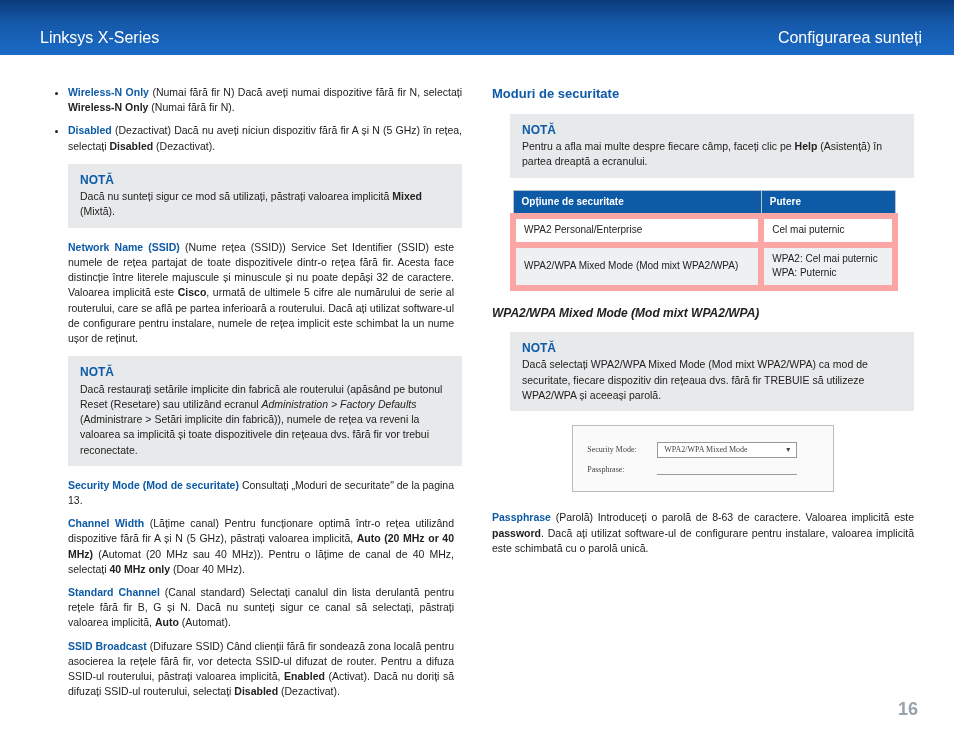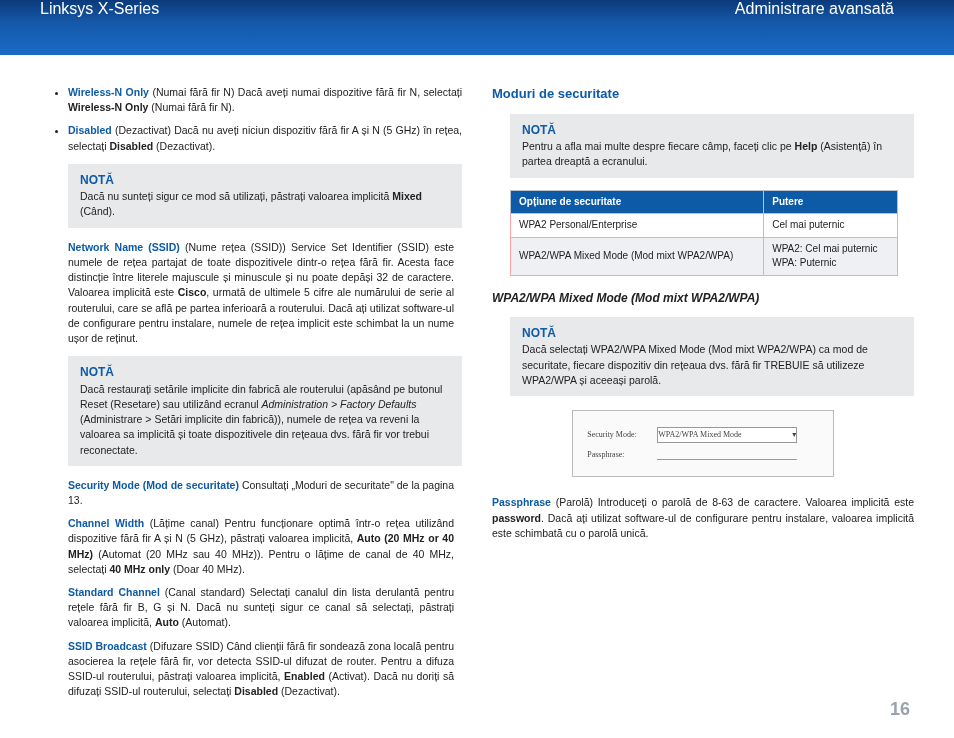--- a/index.html
+++ b/index.html
@@ -9,21 +9,22 @@
     width: 954px;
     height: 738px;
     overflow: hidden;
   }
   .header {
     background: linear-gradient(to bottom, #0a3a7a 0%, #1558a8 40%, #1a6bc7 100%);
     color: #fff;
     height: 55px;
     display: flex;
     justify-content: space-between;
-    padding: 0 60px 8px 40px;
+    align-items: flex-end;
+    padding: 0 32px 8px 40px;
     font-size: 16px;
     font-weight: 300;
   }
   .page {
     display: flex;
     padding: 30px 40px 10px 40px;
     gap: 30px;
     height: 640px;
   }
   .col {
@@ -73,84 +74,84 @@
   table.sec th {
     background: #0d5aa7;
     color: #fff;
     text-align: left;
     padding: 4px 8px;
     border: 1px solid #b8c2cc;
     font-weight: bold;
   }
   table.sec td {
     padding: 4px 8px;
-    border: 1px solid #fca5a5;
+    border: 6px solid #fca5a5;
   }
   table.sec tr:nth-child(odd) td { background: #eef0f3; }
   .form-box {
     border: 1px solid #bbb;
     width: 62%;
     margin: 14px auto 18px auto;
     padding: 10px 14px;
     font-family: Liberation Serif, serif;
     font-size: 8px;
     color: #444;
     background: #fafafa;
   }
   .form-row { display: flex; align-items: center; margin: 6px 0; }
   .form-label { width: 70px; }
   .form-select {
     border: 1px solid #999;
-    padding: 1px 0;
+    padding: 1px 6px;
     font-size: 8px;
     width: 140px;
     display: flex;
     justify-content: space-between;
     background: #fff;
   }
   .form-input {
     border-bottom: 1px solid #999;
     width: 140px;
     height: 10px;
   }
   .page-num {
     position: absolute;
     bottom: 18px;
-    right: 44px;
+    right: 36px;
     color: #9aa3ad;
     font-size: 18px;
     font-weight: bold;
   }
   .col-left .para, .col-left .bullet-list { margin-left: 28px; }
   .bold { font-weight: bold; }
   .right-para { margin: 8px 0; text-align: justify; }
 </style>
 </head>
 <body>
 
 <div class="header">
   <span>Linksys X-Series</span>
-  <span>Administrare avansată</span>
+  <span>Configurarea sunteți</span>
 </div>
 
 <div class="page">
 
   <div class="col col-left">
     <ul class="bullet-list">
       <li>
         <span class="heading-blue">Wireless-N Only</span><span>  (Numai fără fir N) Dacă aveți numai dispozitive fără fir N, selectați </span><span class="bold">Wireless-N Only</span><span> (Numai fără fir N).</span>
       </li>
       <li>
         <span class="heading-blue">Disabled</span><span>  (Dezactivat) Dacă nu aveți niciun dispozitiv fără fir A și N (5 GHz) în rețea, selectați </span><span class="bold">Disabled</span><span> (Dezactivat).</span>
       </li>
     </ul>
 
     <div class="note-box">
       <div class="note-title">NOTĂ</div>
-      <span> Dacă nu sunteți sigur ce mod să utilizați, păstrați valoarea implicită </span><span class="bold">Mixed</span><span> (Când).</span>
+      <span> Dacă nu sunteți sigur ce mod să utilizați, păstrați valoarea implicită </span><span class="bold">Mixed</span><span> (Mixtă).</span>
     </div>
 
     <p class="para">
       <span class="heading-blue">Network Name (SSID)</span><span> (Nume rețea (SSID)) Service Set Identifier (SSID) este numele de rețea partajat de toate dispozitivele dintr-o rețea fără fir. Acesta face distincție între literele majuscule și minuscule și nu poate depăși 32 de caractere. Valoarea implicită este </span><span class="bold">Cisco</span><span>, urmată de ultimele 5 cifre ale numărului de serie al routerului, care se află pe partea inferioară a routerului. Dacă ați utilizat software-ul de configurare pentru instalare, numele de rețea implicit este schimbat la un nume ușor de reținut.</span>
     </p>
 
     <div class="note-box">
       <div class="note-title">NOTĂ</div>
       <span>Dacă restaurați setările implicite din fabrică ale routerului (apăsând pe butonul Reset (Resetare) sau utilizând ecranul </span><em>Administration &gt; Factory Defaults</em><span> (Administrare &gt; Setări implicite din fabrică)), numele de rețea va reveni la valoarea sa implicită și toate dispozitivele din rețeaua dvs. fără fir vor trebui reconectate.</span>
     </div>

